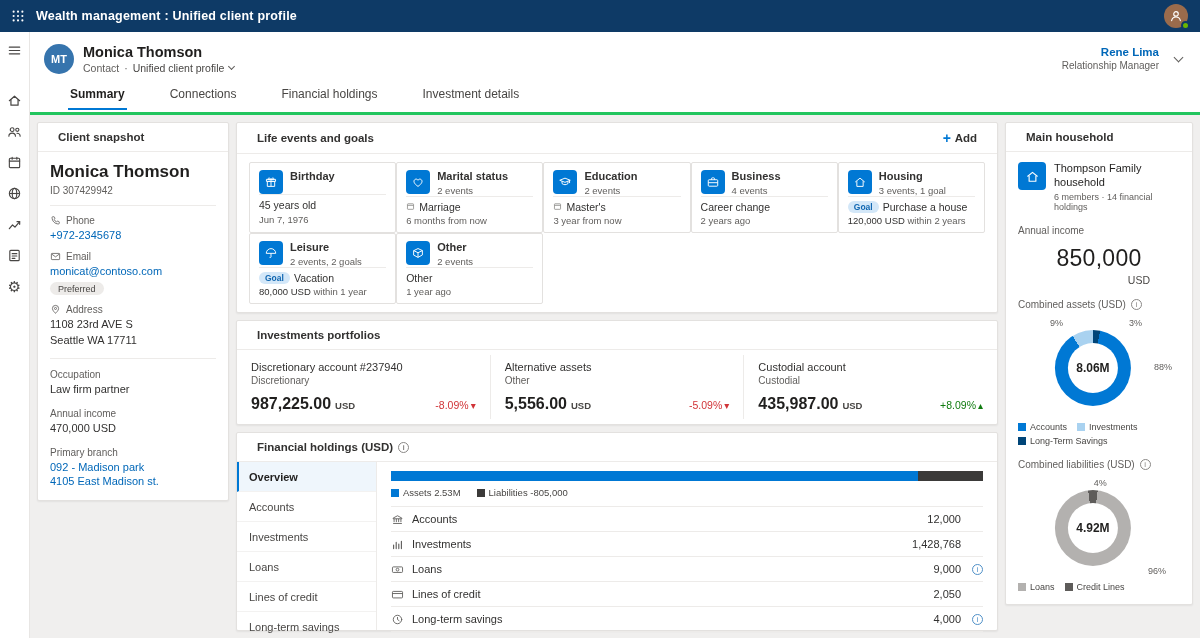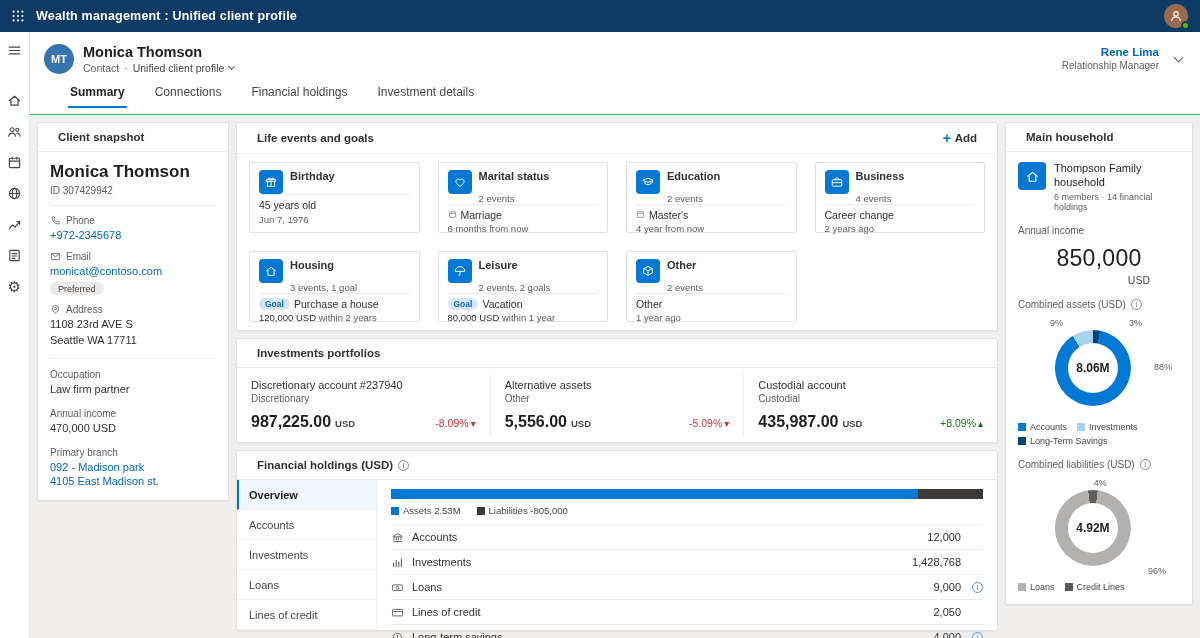--- a/index.html
+++ b/index.html
@@ -30,21 +30,21 @@
 .record-name{font-size:14.5px;font-weight:700;color:#201f1e}
 .record-sub{font-size:10.5px;color:#605e5c;margin-top:2px;display:flex;align-items:center;gap:5px}
 .form-switch{display:flex;align-items:center;gap:5px;cursor:pointer;color:#484644}
 .chev{display:inline-block;width:5px;height:5px;border-right:1.3px solid #605e5c;border-bottom:1.3px solid #605e5c;transform:rotate(45deg);margin-top:-2px}
 .chev.big{width:7px;height:7px}
 .owner{margin-left:auto;display:flex;align-items:center;gap:16px;text-align:right;cursor:pointer}
 .owner-name{font-size:11.5px;font-weight:700;color:#0067b8}
 .owner-role{font-size:10px;color:#605e5c;margin-top:2px}
 
 
-.tabs{height:30px;background:#fff;display:flex;align-items:flex-start;gap:26px;padding:0 16px 0 38px;border-bottom:1px solid #22c55e}
+.tabs{height:30px;background:#fff;display:flex;align-items:center;gap:41px;padding:0 16px 0 38px;border-bottom:3px solid #22c55e}
 .tab{font-size:12px;color:#484644;padding:0 2px 7px;cursor:pointer;border-bottom:2px solid transparent}
 .tab.active{color:#201f1e;font-weight:700;border-bottom-color:#0078d4}
 
 
 .content{flex:1;display:flex;gap:7px;padding:7px;min-height:0}
 .card{background:#fff;border:1px solid #e3e1df;border-radius:2px;box-shadow:0 1px 2px rgba(0,0,0,.06)}
 .card-h{padding:8px 20px;font-size:11.5px;font-weight:700;color:#323130;border-bottom:1px solid #edebe9;display:flex;align-items:center;gap:5px}
 
 
 .snapshot{width:192px;flex:none;align-self:flex-start}
@@ -58,27 +58,27 @@
 .link{color:#0067b8;text-decoration:none;font-size:11px;cursor:pointer;display:inline-block}
 .f-val{font-size:11px;color:#323130;line-height:1.45}
 .badge{display:inline-block;background:#edebe9;color:#484644;font-size:9px;padding:1.5px 8px;border-radius:8px;margin-top:4px}
 .small-label{font-size:10px;color:#605e5c;margin-bottom:2px}
 .block{margin-top:10px}
 
 
 .mid{flex:1;display:flex;flex-direction:column;gap:7px;min-width:0}
 
 
-.le-body{padding:8px 12px;display:grid;grid-template-columns:repeat(4,1fr);gap:18px}
+.le-body{padding:8px 12px;display:grid;grid-template-columns:repeat(5,1fr);gap:0}
 .tile{border:1px solid #e3e1df;border-radius:2px;padding:7px 9px;height:71px;display:flex;flex-direction:column;cursor:pointer;background:#fff}
 .tile-top{display:flex;gap:7px;align-items:flex-start}
 .tile-ic{width:24px;height:24px;border-radius:4px;background:#0078d4;flex:none;display:flex;align-items:center;justify-content:center;color:#fff}
 .tile-ic svg{width:14px;height:14px}
 .tile-title{font-size:11px;font-weight:700;color:#323130;display:block;line-height:1.15}
-.tile-sub{font-size:9.5px;color:#605e5c;display:block;margin-top:10px}
+.tile-sub{font-size:9.5px;color:#605e5c;display:block;margin-top:2px}
 .tile-foot{margin-top:auto;border-top:1px solid #edebe9;padding-top:4px}
 .tile-l1{display:flex;align-items:center;gap:4px;font-size:10.5px;color:#323130;line-height:1.2}
 .tile-l1 svg{width:9px;height:9px;color:#8a8886;flex:none}
 .tile-l2{font-size:9.5px;color:#605e5c;margin-top:2px}
 .amt{color:#323130}
 .goal-pill{background:#d3e7f8;color:#1167b1;font-size:8.5px;font-weight:700;padding:1px 6px;border-radius:7px;flex:none}
 .add-btn{margin-left:auto;display:flex;align-items:center;gap:4px;background:none;border:none;font:inherit;font-size:11.5px;color:#323130;cursor:pointer}
 .plus::before{content:"+";color:#0078d4;font-size:14px;line-height:1}
 
 
@@ -390,21 +390,21 @@
                   </span>
               </div>
               <div class="tile-foot">
                 <div class="tile-l1">
                     <svg viewBox="0 0 16 16" fill="none" stroke="currentColor" stroke-width="1.4">
                       <rect x="2.6" y="3.2" width="10.8" height="9.8" rx="1"></rect>
                       <path d="M2.6 6h10.8"></path>
                     </svg>
                     <span>Master's</span>
                   </div>
-                <div class="tile-l2">4 year from now</div>
+                <div class="tile-l2">3 year from now</div>
               </div>
             </div>
 
             <div class="tile">
               <div class="tile-top">
                 <span class="tile-ic">
                     <svg viewBox="0 0 16 16" fill="none" stroke="currentColor" stroke-width="1.1" stroke-linejoin="round">
                       <rect x="2.6" y="5.4" width="10.8" height="7.4" rx="1"></rect>
                       <path d="M6.2 5.4V4.2c0-.5.4-.9.9-.9h1.8c.5 0 .9.4.9.9v1.2M2.6 8.8h10.8"></path>
                     </svg>

